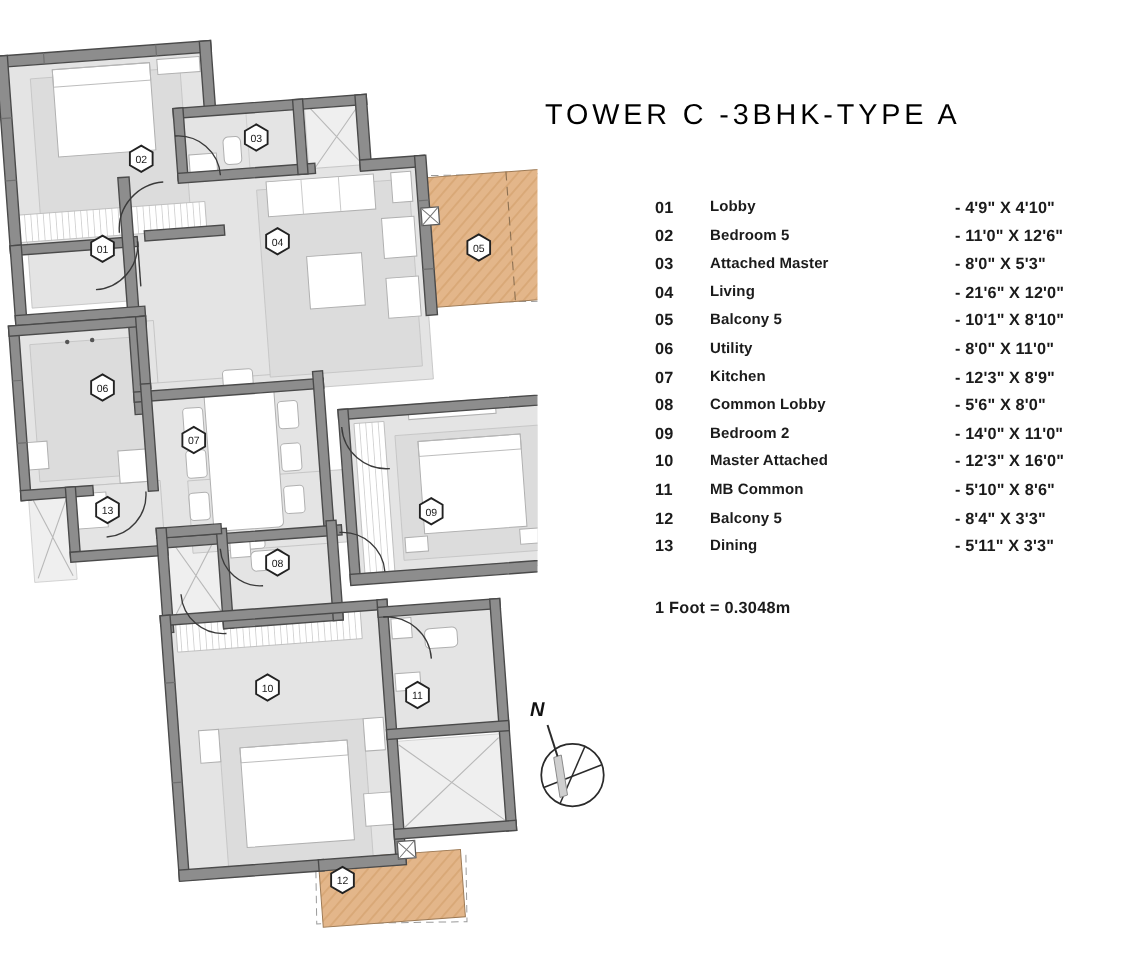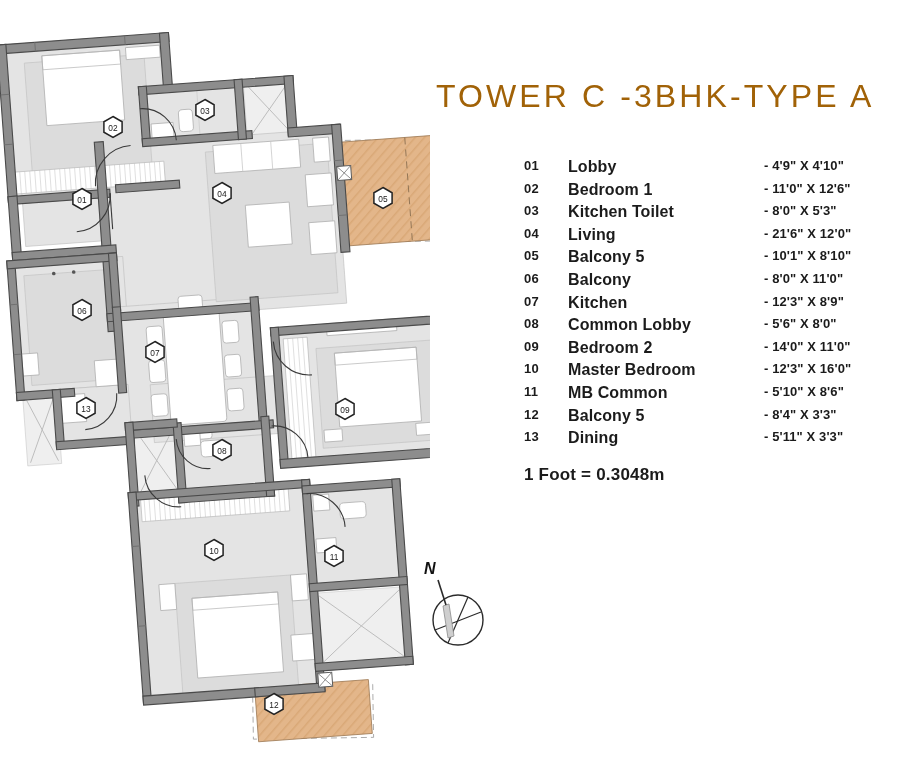--- a/index.html
+++ b/index.html
@@ -8,41 +8,41 @@
     background:#ffffff;
     font-family:"Liberation Sans", sans-serif;
     color:#1b1b1b;
   }
 
   
   #info-panel{position:absolute;left:430px;top:60px;width:470px;height:460px;}
 
   #plan-title{
     position:absolute;left:6px;top:18px;
-    font-size:32px;font-weight:400;letter-spacing:3.1px;
-    color:#a16207;white-space:nowrap;
+    font-size:23px;font-weight:400;letter-spacing:3.1px;
+    color:#000000;white-space:nowrap;
   }
 
   #legend-table{position:absolute;left:94px;top:98px;width:380px;}
   .legend-row{position:relative;height:22.6px;}
   .legend-num{
     position:absolute;left:0;top:0;width:34px;
     font-size:13px;font-weight:bold;letter-spacing:.2px;
   }
   .legend-name{
     position:absolute;left:44px;top:0;
-    font-size:16px;font-weight:bold;letter-spacing:.1px;white-space:nowrap;
+    font-size:12px;font-weight:bold;letter-spacing:.1px;white-space:nowrap;
   }
   .legend-dim{
     position:absolute;left:240px;top:0;
     font-size:13px;font-weight:bold;letter-spacing:.1px;white-space:nowrap;
   }
   #scale-note{
-    position:absolute;left:94px;top:405px;
-    font-size:17px;font-weight:bold;letter-spacing:.2px;
+    position:absolute;left:94px;top:418px;
+    font-size:13px;font-weight:bold;letter-spacing:.2px;
   }
 
   
   #compass{position:absolute;left:418px;top:560px;width:80px;height:90px;}
   #compass-label{
     position:absolute;left:6px;top:0px;
     font-size:16px;font-weight:bold;font-style:italic;color:#111;
   }
 
   
@@ -366,61 +366,61 @@
   <div id="plan-title">TOWER C -3BHK-TYPE A</div>
 
   <div id="legend-table">
       <div class="legend-row">
         <span class="legend-num">01</span>
         <span class="legend-name">Lobby</span>
         <span class="legend-dim">- 4'9"   X 4'10"</span>
       </div>
       <div class="legend-row">
         <span class="legend-num">02</span>
-        <span class="legend-name">Bedroom 1</span>
+        <span class="legend-name">Bedroom 5</span>
         <span class="legend-dim">- 11'0"  X 12'6"</span>
       </div>
       <div class="legend-row">
         <span class="legend-num">03</span>
-        <span class="legend-name">Kitchen Toilet</span>
+        <span class="legend-name">Attached Master</span>
         <span class="legend-dim">- 8'0"   X 5'3"</span>
       </div>
       <div class="legend-row">
         <span class="legend-num">04</span>
         <span class="legend-name">Living</span>
         <span class="legend-dim">- 21'6"  X 12'0"</span>
       </div>
       <div class="legend-row">
         <span class="legend-num">05</span>
         <span class="legend-name">Balcony 5</span>
         <span class="legend-dim">- 10'1"   X 8'10"</span>
       </div>
       <div class="legend-row">
         <span class="legend-num">06</span>
-        <span class="legend-name">Balcony</span>
+        <span class="legend-name">Utility</span>
         <span class="legend-dim">- 8'0"   X 11'0"</span>
       </div>
       <div class="legend-row">
         <span class="legend-num">07</span>
         <span class="legend-name">Kitchen</span>
         <span class="legend-dim">- 12'3"  X 8'9"</span>
       </div>
       <div class="legend-row">
         <span class="legend-num">08</span>
         <span class="legend-name">Common Lobby</span>
         <span class="legend-dim">- 5'6"   X 8'0"</span>
       </div>
       <div class="legend-row">
         <span class="legend-num">09</span>
         <span class="legend-name">Bedroom 2</span>
         <span class="legend-dim">- 14'0"  X 11'0"</span>
       </div>
       <div class="legend-row">
         <span class="legend-num">10</span>
-        <span class="legend-name">Master Bedroom</span>
+        <span class="legend-name">Master Attached</span>
         <span class="legend-dim">- 12'3"  X 16'0"</span>
       </div>
       <div class="legend-row">
         <span class="legend-num">11</span>
         <span class="legend-name">MB Common</span>
         <span class="legend-dim">- 5'10"  X 8'6"</span>
       </div>
       <div class="legend-row">
         <span class="legend-num">12</span>
         <span class="legend-name">Balcony 5</span>

